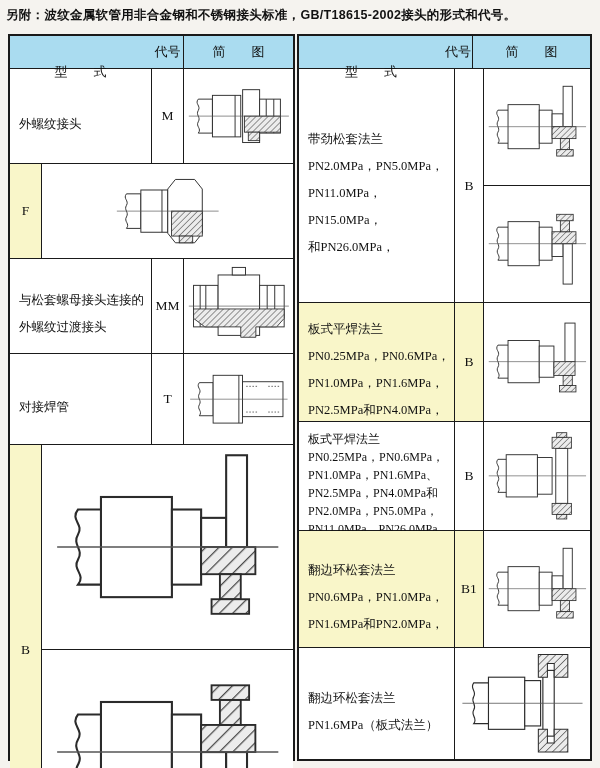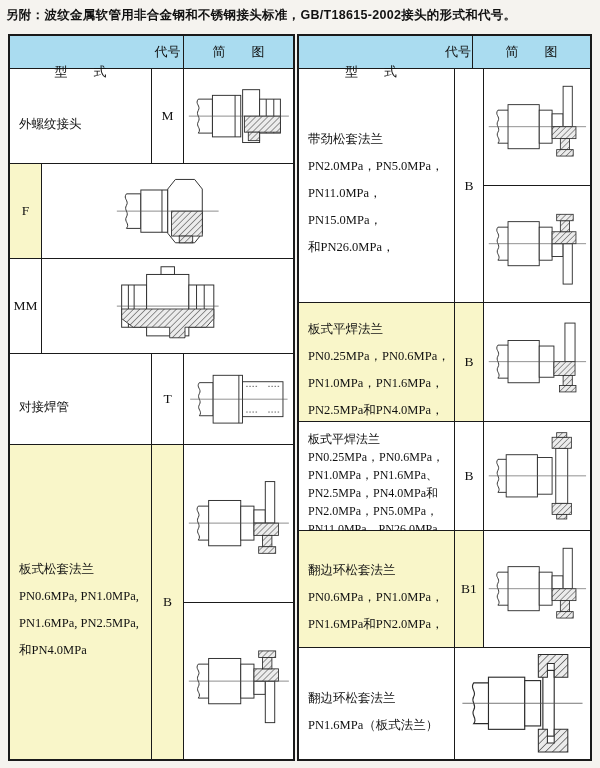--- a/index.html
+++ b/index.html
@@ -114,20 +114,22 @@
             <path d="M56 24 l8 -10 h20 l8 10 V70 l-8 10 h-20 l-8 -10 Z" fill="#fff" stroke="#2b2b2b" stroke-width="1"></path>
             <rect x="60" y="47" width="32" height="26" fill="url(#hatch)" stroke="#2b2b2b" stroke-width="0.9"></rect>
             <rect x="68" y="73" width="14" height="7" fill="url(#hatch)" stroke="#2b2b2b" stroke-width="0.9"></rect>
             <line x1="3" y1="47" x2="109" y2="47" stroke="#555" stroke-width="0.7"></line>
           </svg>
         </div>
       </div>
   </div>
 
   <div class="trow" style="height:95px">
+    <div class="c-type">与松套螺母接头连接的
+外螺纹过渡接头</div>
     <div class="c-code">MM</div>
     <div class="c-diag">
         <div class="diag">
           <svg viewBox="0 0 112 94" preserveAspectRatio="xMidYMid meet">
             <rect x="8" y="25" width="26" height="44" fill="#fff" stroke="#2b2b2b" stroke-width="1"></rect>
             <line x1="15" y1="25" x2="15" y2="69" stroke="#2b2b2b" stroke-width="1"></line>
             <line x1="21" y1="25" x2="21" y2="69" stroke="#2b2b2b" stroke-width="1"></line>
             <rect x="34" y="14" width="44" height="64" fill="#fff" stroke="#2b2b2b" stroke-width="1"></rect>
             <rect x="49" y="6" width="14" height="8" fill="#fff" stroke="#2b2b2b" stroke-width="1"></rect>
             <rect x="78" y="25" width="26" height="44" fill="#fff" stroke="#2b2b2b" stroke-width="1"></rect>
@@ -155,24 +157,20 @@
             <line x1="64" y1="61" x2="76" y2="61" stroke="#2b2b2b" stroke-width="0.8" stroke-dasharray="1.6 1.8"></line>
             <line x1="88" y1="33" x2="101" y2="33" stroke="#2b2b2b" stroke-width="0.8" stroke-dasharray="1.6 1.8"></line>
             <line x1="88" y1="61" x2="101" y2="61" stroke="#2b2b2b" stroke-width="0.8" stroke-dasharray="1.6 1.8"></line>
             <line x1="3" y1="47" x2="109" y2="47" stroke="#555" stroke-width="0.7"></line>
           </svg>
         </div>
       </div>
   </div>
 
   <div class="trow yellow">
-    <div class="c-type">板式松套法兰
-PN0.6MPa, PN1.0MPa,
-PN1.6MPa, PN2.5MPa,
-和PN4.0MPa</div>
     <div class="c-code">B</div>
     <div class="c-diag">
       <div class="diag">
           <svg viewBox="0 0 112 94" preserveAspectRatio="xMidYMid meet">
             <path d="M28 29 H13 c-4 5 3 7 0 12 c-3 5 3 7 0 12 c-3 5 4 7 0 12 H28 Z" fill="#fff" stroke="#2b2b2b" stroke-width="1"></path>
             <rect x="24" y="23" width="34" height="48" fill="#fff" stroke="#2b2b2b" stroke-width="1"></rect>
             <rect x="58" y="29" width="14" height="36" fill="#fff" stroke="#2b2b2b" stroke-width="1"></rect>
             <rect x="72" y="33" width="12" height="14" fill="#fff" stroke="#2b2b2b" stroke-width="1"></rect>
             <rect x="84" y="3" width="10" height="44" fill="#fff" stroke="#2b2b2b" stroke-width="1"></rect>
             <rect x="72" y="47" width="26" height="13" fill="url(#hatch)" stroke="#2b2b2b" stroke-width="0.9"></rect>

